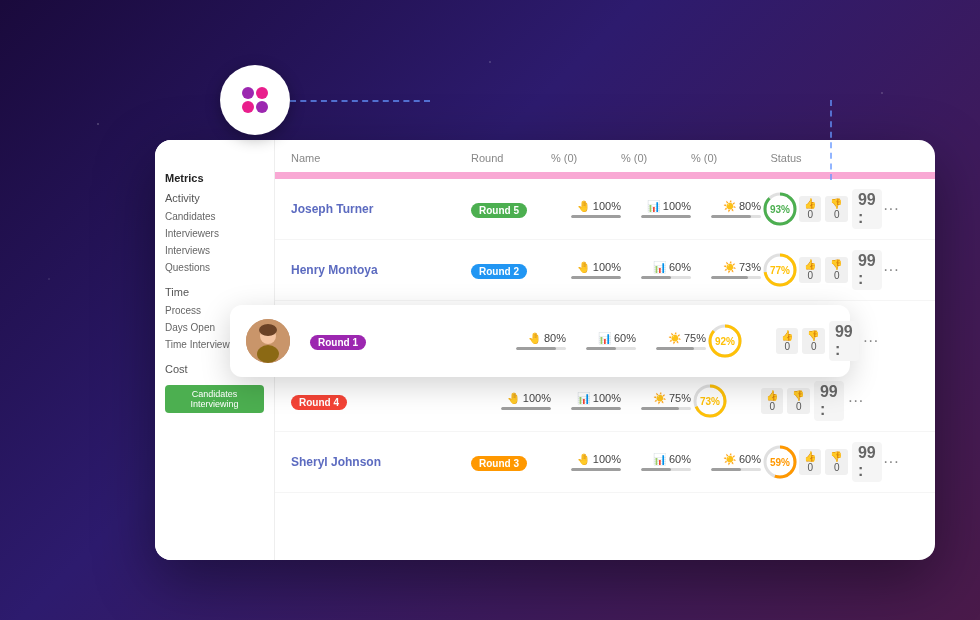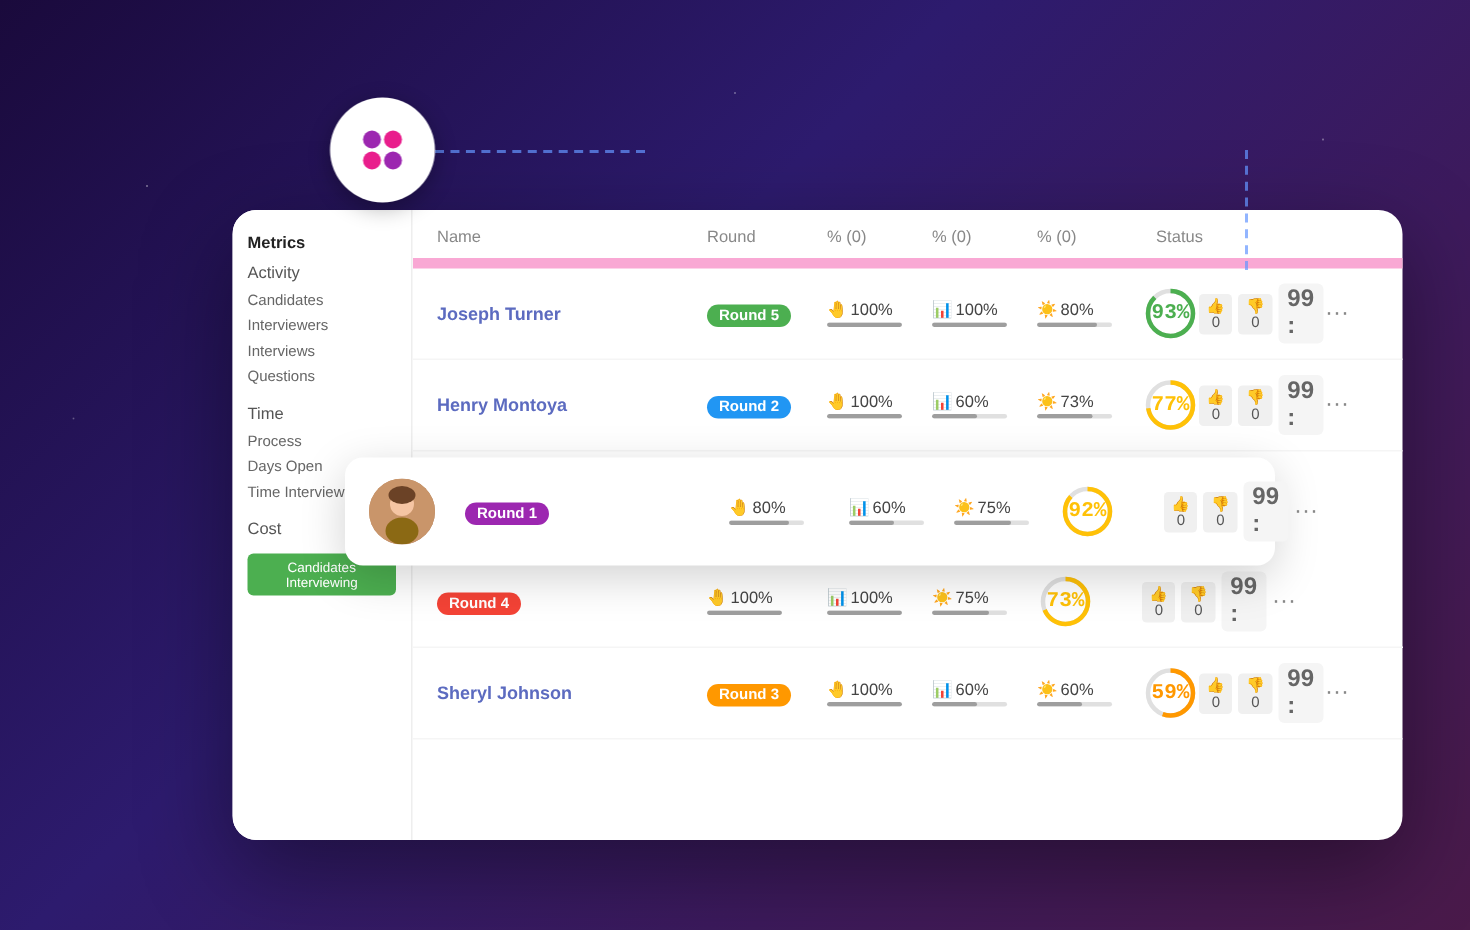--- a/index.html
+++ b/index.html
@@ -120,21 +120,21 @@
       display: flex;
       z-index: 10;
     }
 
     
     .sidebar {
       width: 120px;
       min-width: 120px;
       background: white;
       border-right: 1px solid #eee;
-      padding: 8px 10px;
+      padding: 24px 10px;
     }
     .sidebar-section-title {
       font-size: 11px;
       font-weight: 700;
       color: #222;
       margin-bottom: 4px;
       margin-top: 8px;
     }
     .sidebar-item {
       font-size: 10px;
@@ -221,20 +221,21 @@
     .round-1 { background: #9c27b0; }
     .round-2 { background: #2196f3; }
     .round-3 { background: #ff9800; }
     .round-4 { background: #f44336; }
     .round-5 { background: #4caf50; }
 
     .metric-cell {
       display: flex;
       flex-direction: column;
       gap: 2px;
+      align-items: flex-end;
     }
     .metric-value {
       font-size: 11px;
       color: #444;
     }
     .metric-bar {
       height: 3px;
       background: #e0e0e0;
       border-radius: 2px;
       overflow: hidden;
@@ -257,23 +258,22 @@
       height: 38px;
     }
     .circle-progress svg {
       transform: rotate(-90deg);
     }
     .circle-progress-text {
       position: absolute;
       top: 50%;
       left: 50%;
       transform: translate(-50%, -50%);
-      font-size: 14px;
+      font-size: 10px;
       font-weight: 700;
-      font-family: Liberation Mono, monospace;
     }
 
     
     .action-cell {
       display: flex;
       align-items: center;
       gap: 4px;
     }
 
     .more-btn {

